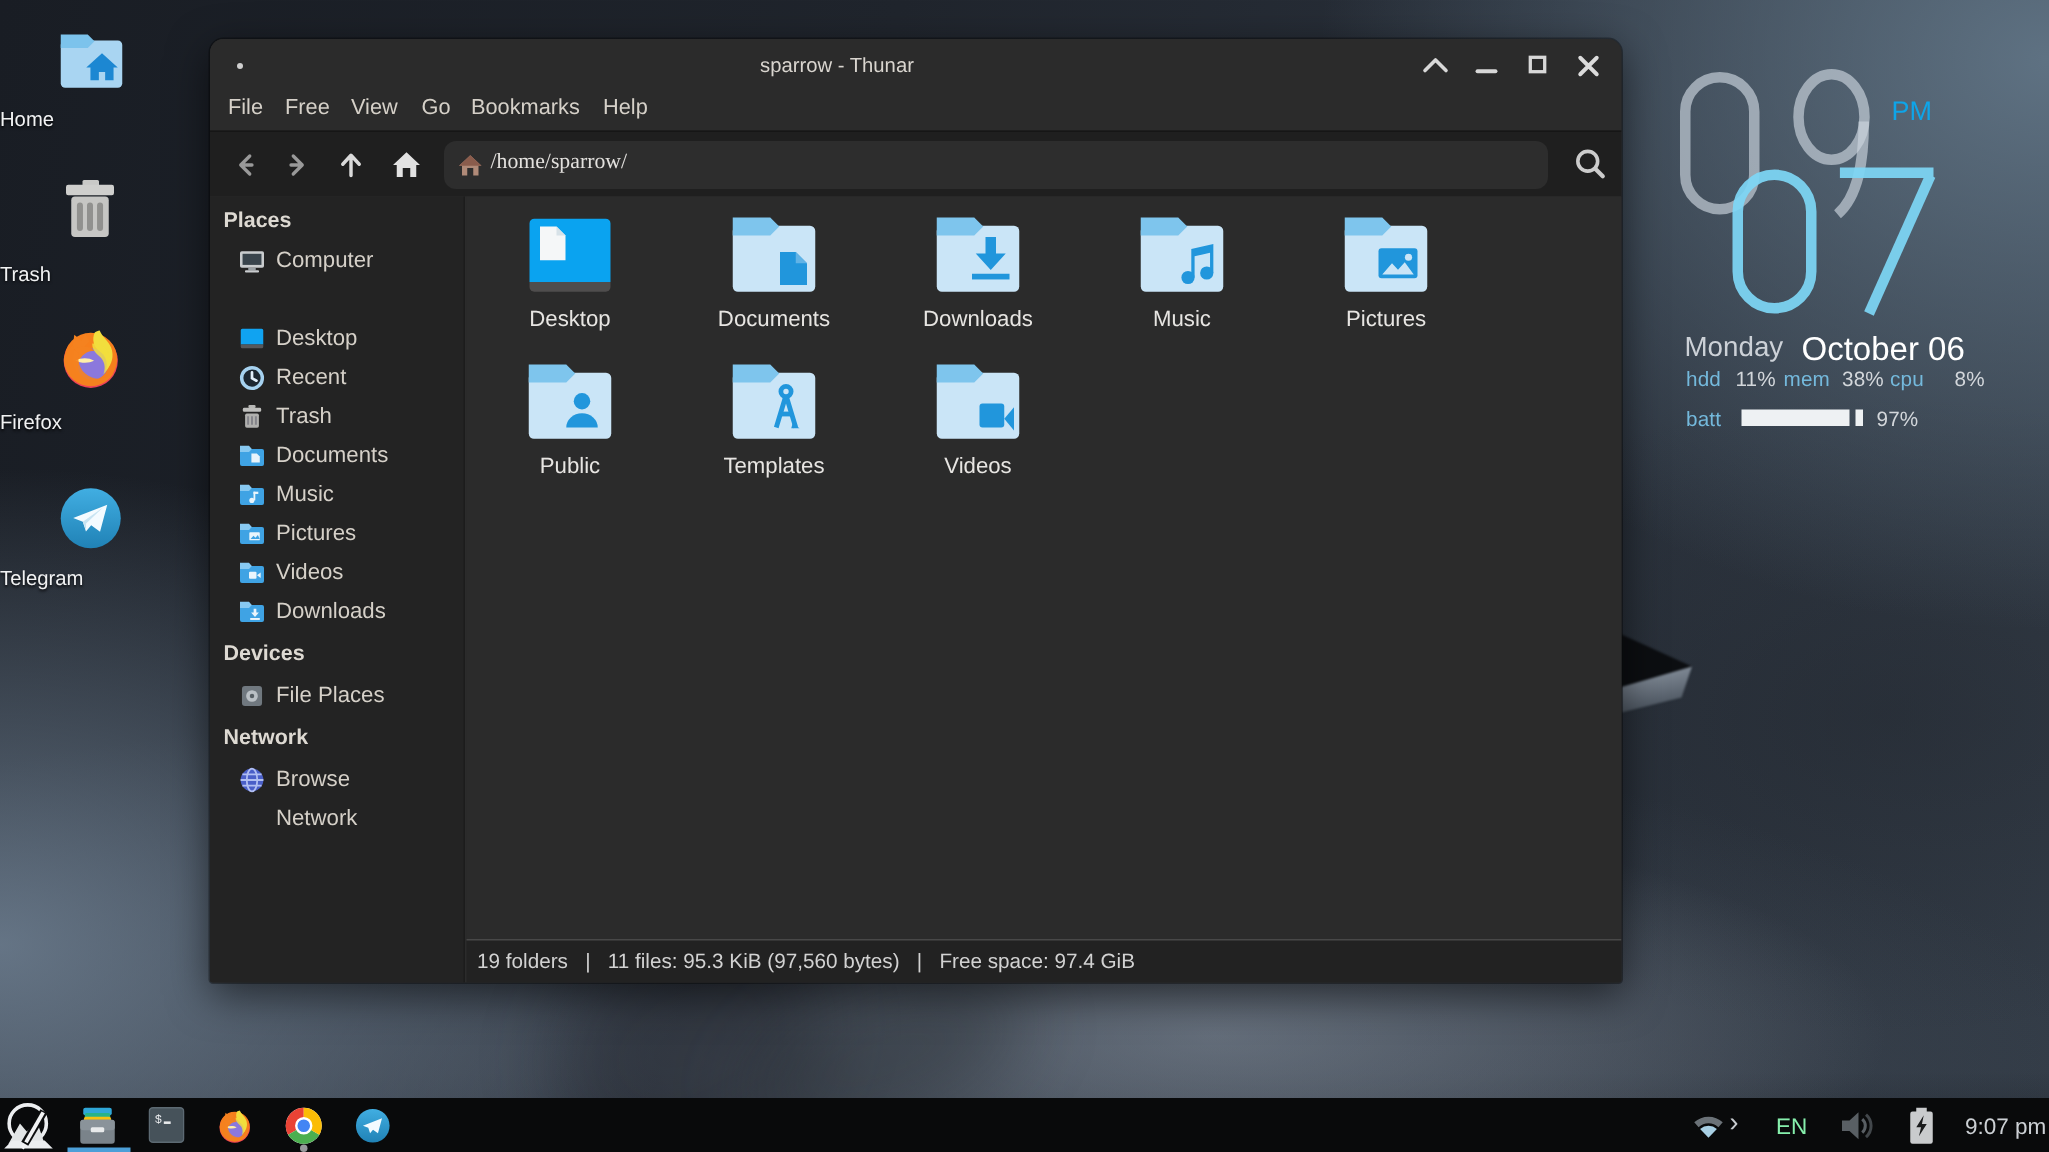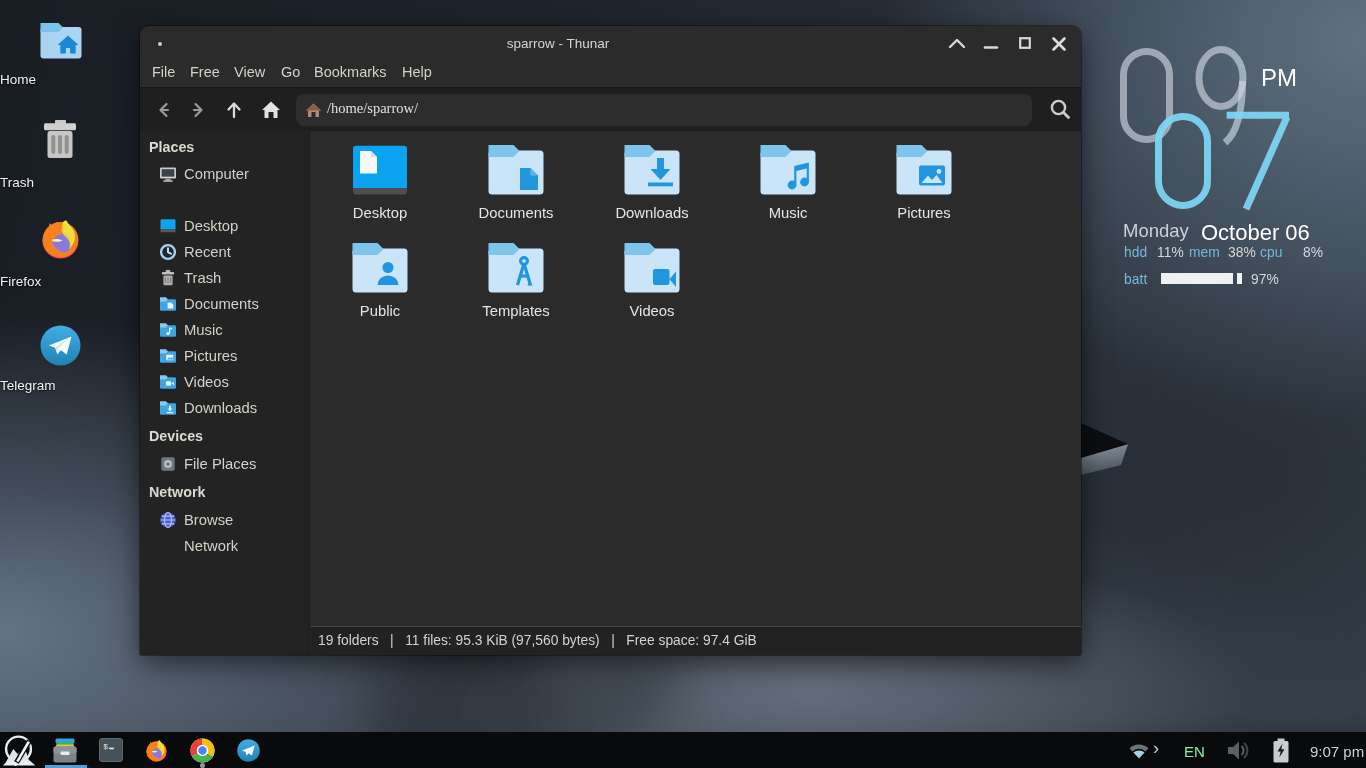--- a/index.html
+++ b/index.html
@@ -359,21 +359,21 @@
       <rect x="13.5" y="11.5" width="46" height="88" rx="23"></rect>
       <ellipse cx="111" cy="38" rx="22" ry="28.5"></ellipse>
       <path d="M132.5,41 C132.5,67 129,91 115,102.8"></path>
     </g>
     <g stroke="#7ed7f6" stroke-width="7" fill="none" opacity="0.92">
       <rect x="48.5" y="76.5" width="49" height="89" rx="24.5"></rect>
       <path d="M116.6,75.2 H179"></path>
       <path d="M177,77 L136,169"></path>
     </g>
   </svg>
-  <div class="abs" style="left:161px;top:24px;font-size:24px;color:#ffffff">PM</div>
+  <div class="abs" style="left:161px;top:24px;font-size:18px;color:#0ea5e9">PM</div>
   <div class="abs" style="left:23px;top:180px;font-size:18.5px;color:#ccd1d7">Monday</div>
   <div class="abs" style="left:101px;top:180px;font-size:22px;color:#ffffff">October 06</div>
   <div class="cstat cblue" style="left:24px;top:205px">hdd</div>
   <div class="cstat" style="left:57px;top:205px">11%</div>
   <div class="cstat cblue" style="left:89px;top:205px">mem</div>
   <div class="cstat" style="left:128px;top:205px">38%</div>
   <div class="cstat cblue" style="left:160px;top:205px">cpu</div>
   <div class="cstat" style="left:203px;top:205px">8%</div>
   <div class="cstat cblue" style="left:24px;top:232px">batt</div>
   <div class="abs" style="left:61px;top:233px;width:72px;height:11px;background:#eef1f3"></div>

